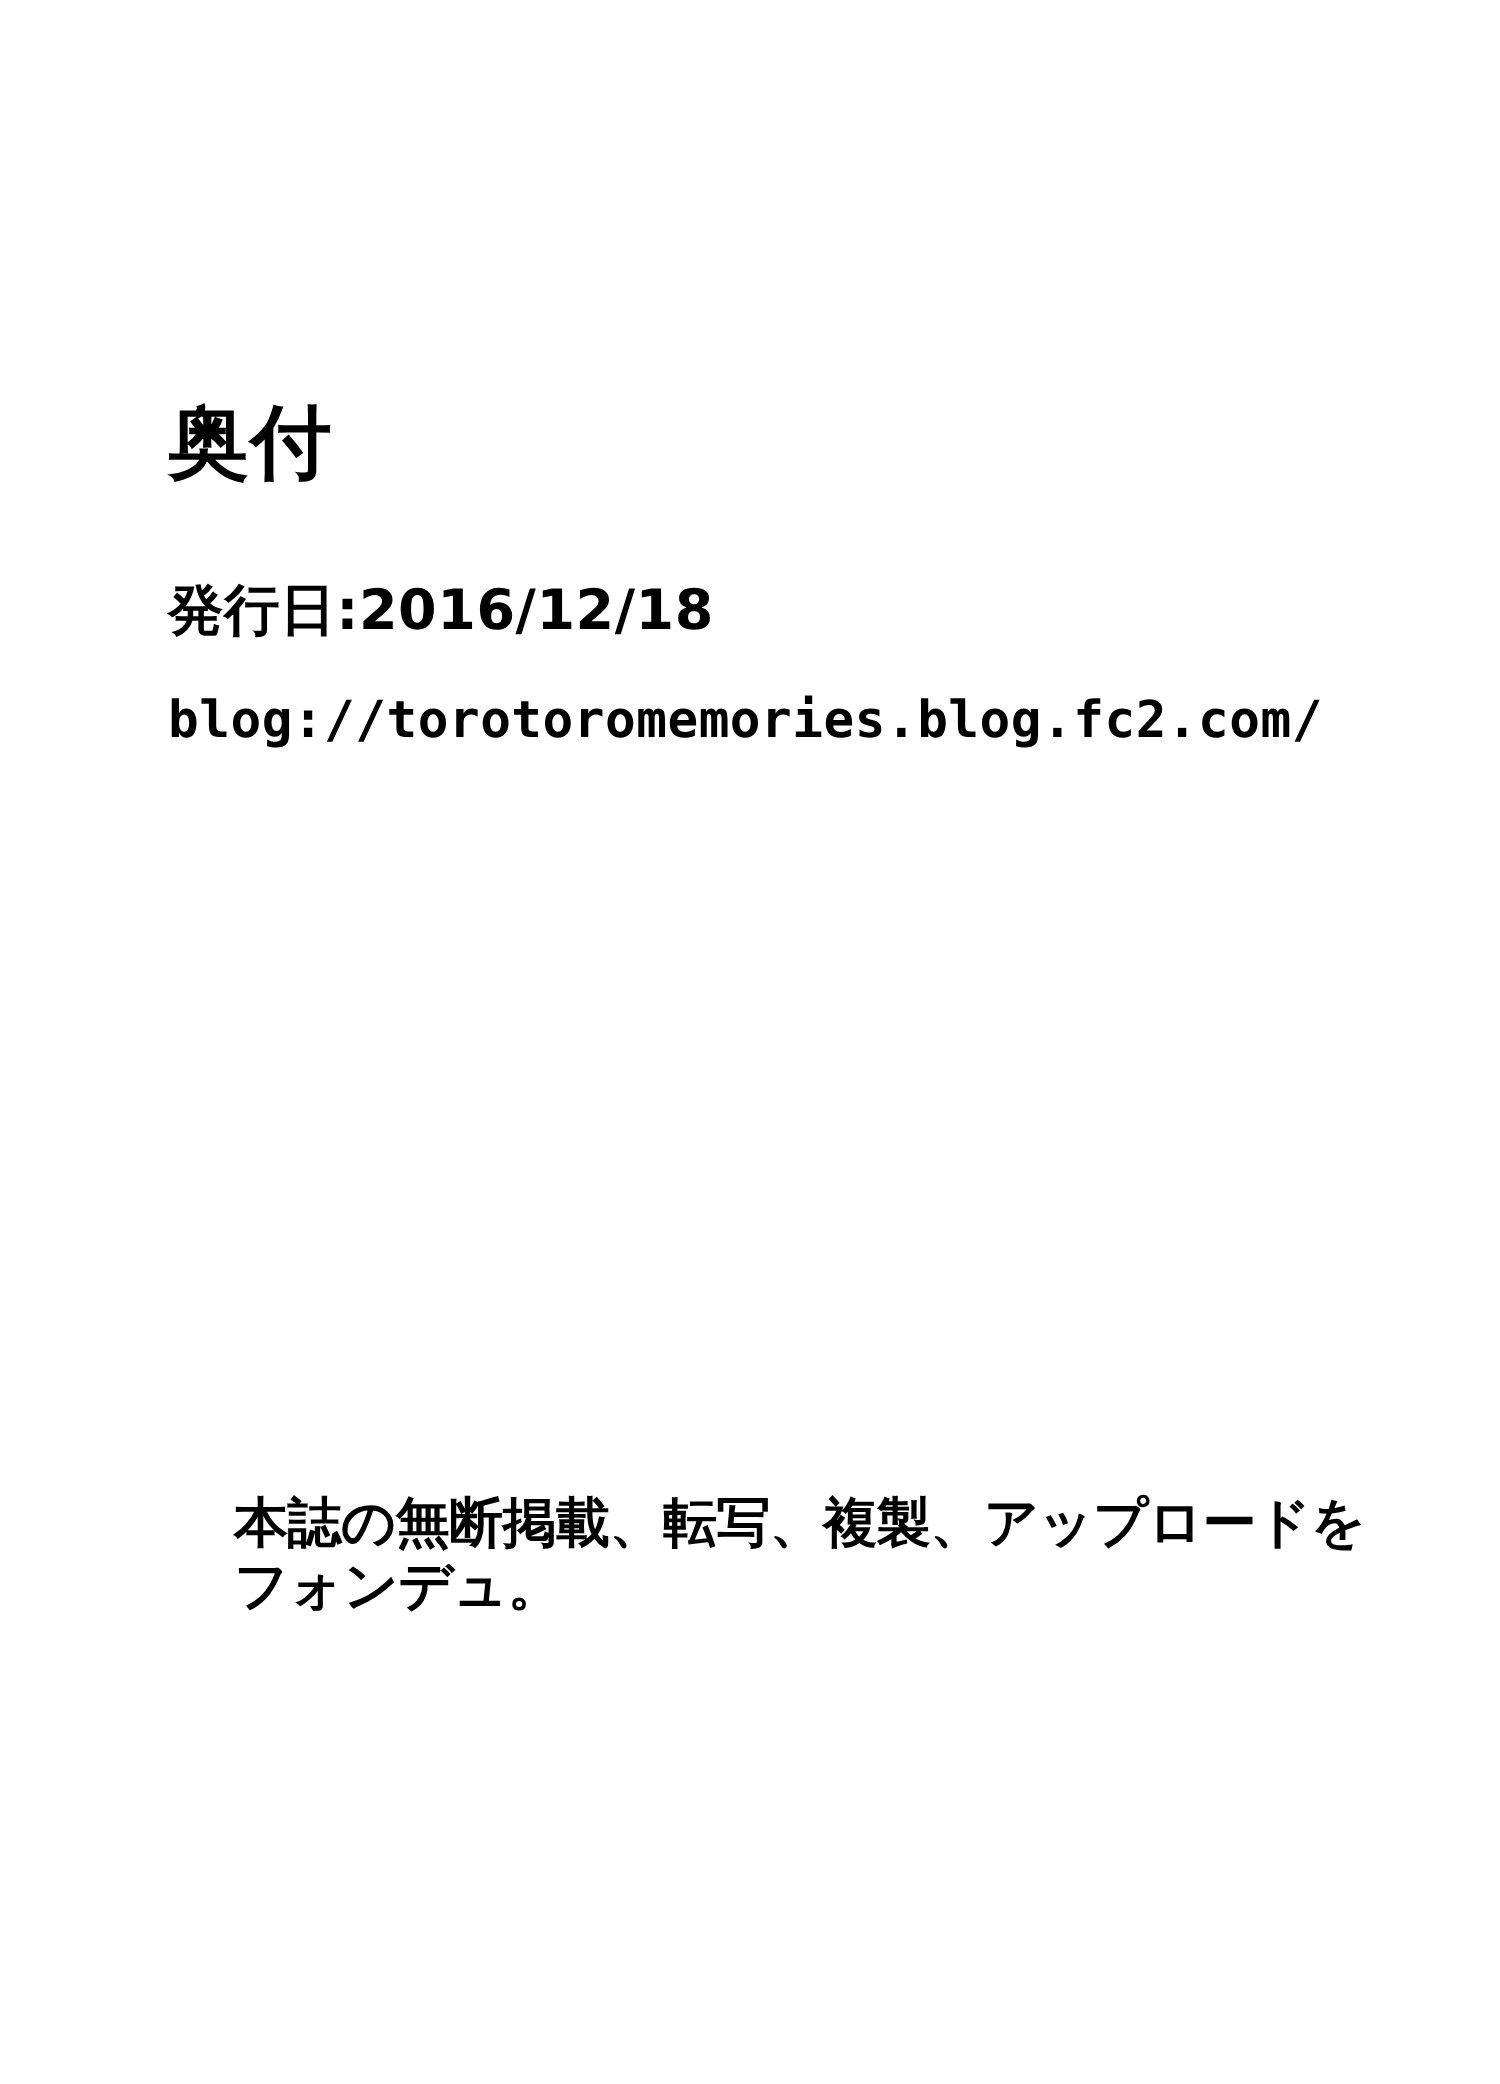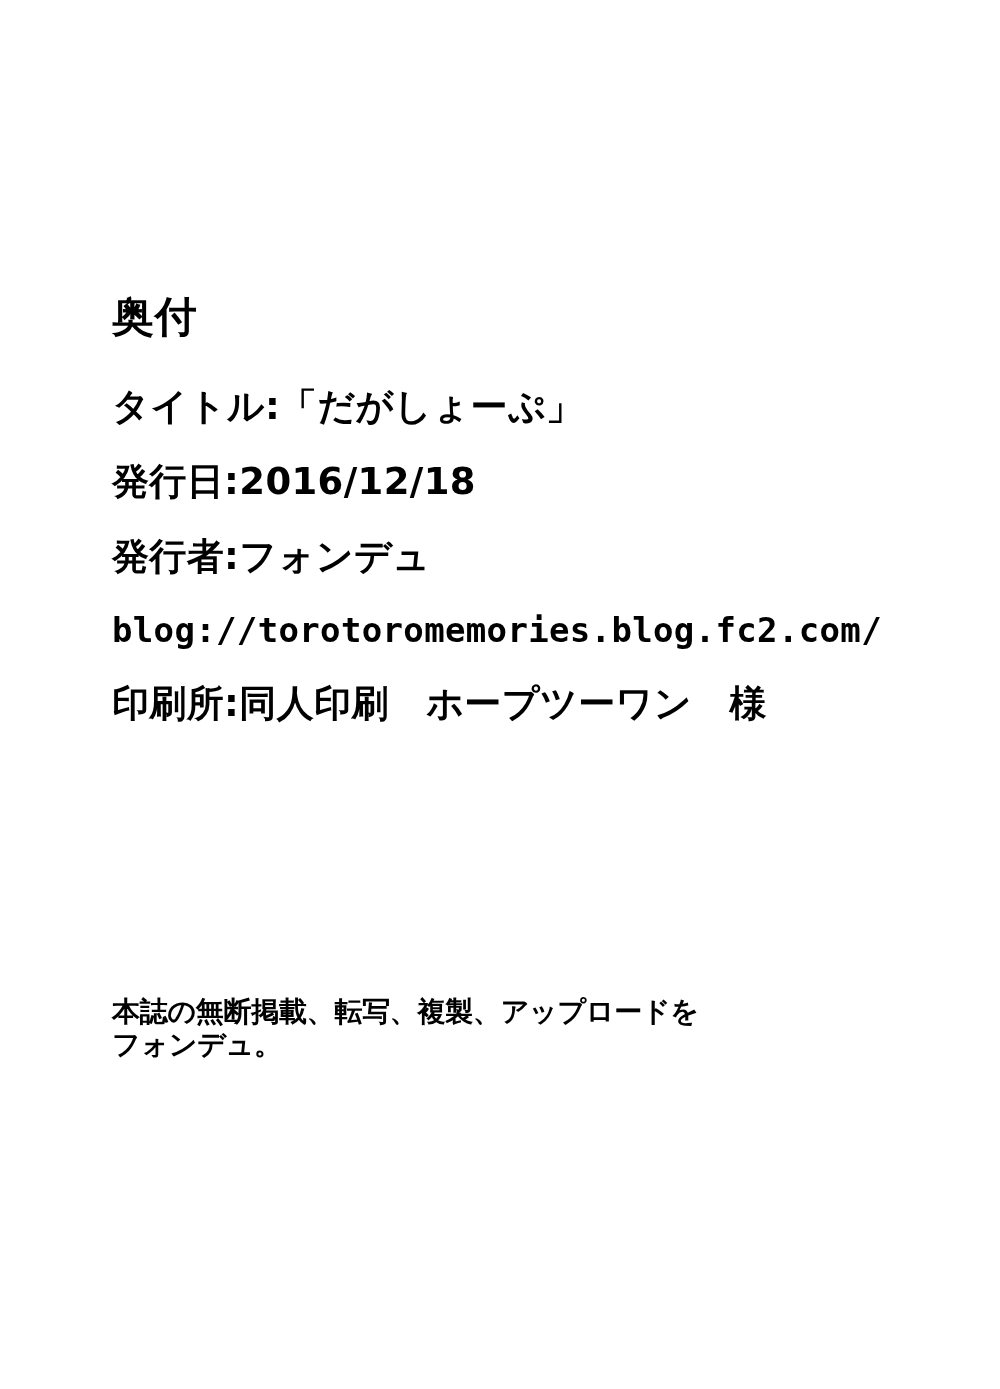--- a/index.html
+++ b/index.html
@@ -17,26 +17,25 @@
   }
   .page {
     position: absolute;
     inset: 0;
     background: #ffffff;
   }
   .colophon-heading {
     position: absolute;
     left: 112px;
     top: 268px;
-    font-size: 42px;
+    font-size: 54px;
     font-weight: 700;
     letter-spacing: 0.02em;
     line-height: 1;
     white-space: nowrap;
-    margin-top: 28px;
   }
   .info-block {
     position: absolute;
     left: 112px;
     top: 388px;
     width: 820px;
   }
   .info-line {
     font-size: 37px;
     font-weight: 700;
@@ -51,40 +50,38 @@
     font-weight: 700;
     letter-spacing: 0.01em;
   }
   .notice-block {
     position: absolute;
     left: 112px;
     top: 995px;
     width: 800px;
   }
   .notice-line {
-    font-size: 28px;
+    font-size: 36px;
     font-weight: 700;
     line-height: 1.18;
     letter-spacing: -0.01em;
     white-space: nowrap;
+    margin-left: 44px;
   }
 </style>
 </head>
 <body>
 
 <div class="page">
 
   <div class="colophon-heading">奥付</div>
 
   <div class="info-block">
-    <div class="info-line">タイトル:「だがしょーぷ」</div>
     <div class="info-line">発行日:2016/12/18</div>
-    <div class="info-line">発行者:フォンデュ</div>
     <div class="info-line mono">blog://torotoromemories.blog.fc2.com/</div>
-    <div class="info-line">印刷所:同人印刷　ホープツーワン　様</div>
   </div>
 
   <div class="notice-block">
     <div class="notice-line">本誌の無断掲載、転写、複製、アップロードを</div>
     <div class="notice-line">フォンデュ。</div>
   </div>
 
 </div>
 
 </body></html>

